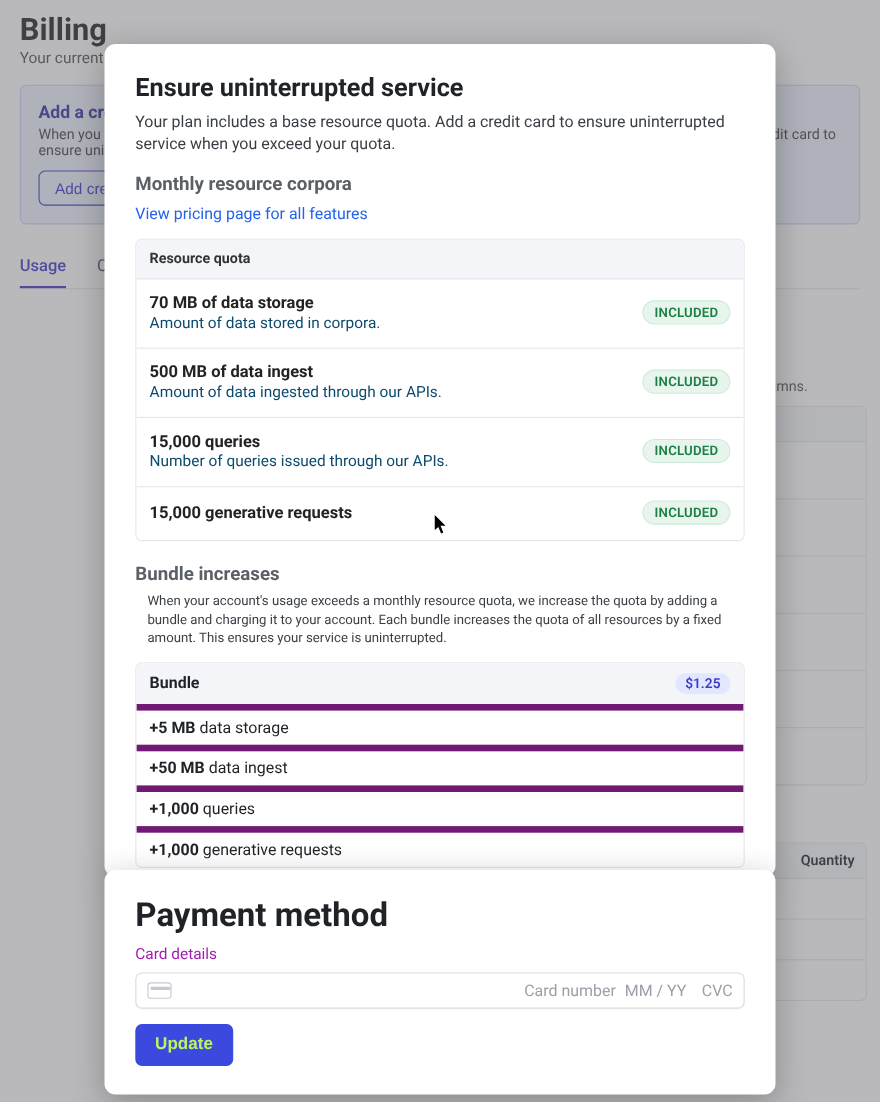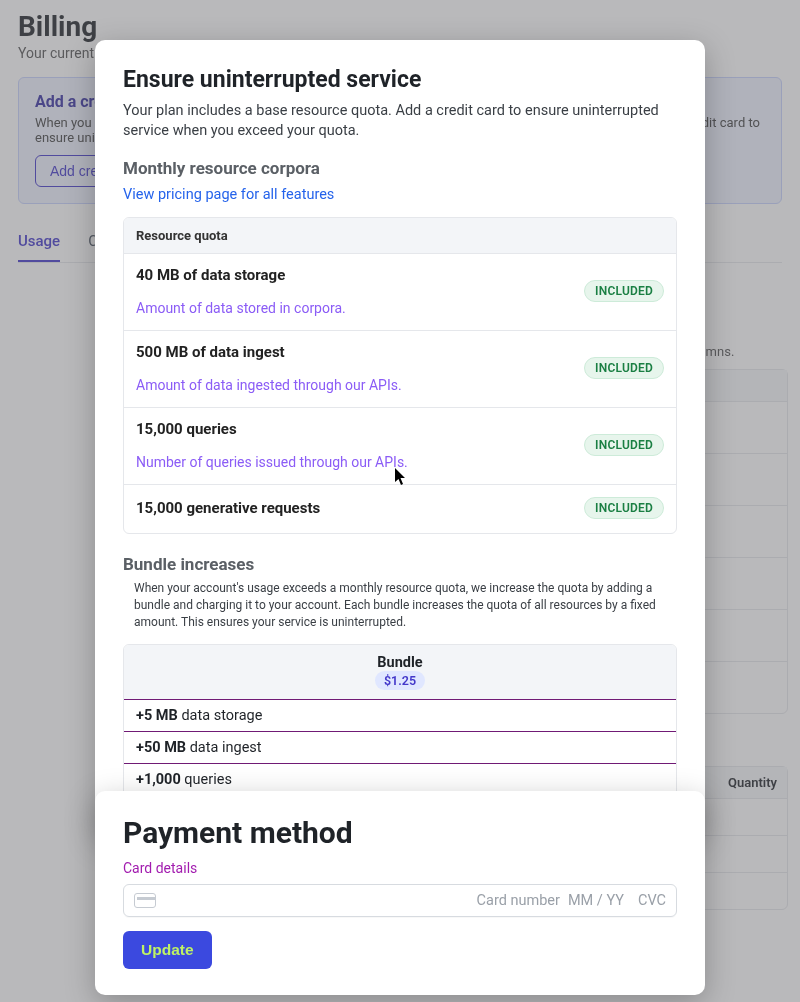--- a/index.html
+++ b/index.html
@@ -114,50 +114,50 @@
 }
 .qt-row {
   display: flex;
   justify-content: space-between;
   align-items: center;
   padding: 12px 12px 14px;
   border-bottom: 1px solid #e5e7eb;
 }
 .qt-row:last-child { border-bottom: none; }
 .qt-left .qt-title { font-weight: 700; font-size: 15px; color:#222; }
-.qt-left .qt-desc { font-size: 14px; color: #8b5cf6; margin-top: 16px; text-align: center; }
+.qt-left .qt-desc { font-size: 14px; color: #0c4a6e; margin-top: 2px; text-align: center; }
 .badge {
   background: #e7f5ec;
   color: #1a7f43;
   border: 1px solid #cdebd9;
   font-size: 12px;
   font-weight: 600;
   padding: 3px 10px;
   border-radius: 12px;
   letter-spacing: .2px;
 }
 
 .bundle-body { font-size: 12px; color: #3a3f45; line-height:1.45; margin-top:6px;margin-left:11px;}
 .bundle-table {
   margin-top: 12px;
   border: 1px solid #e5e7eb;
   border-radius: 6px;
   overflow: hidden;
   font-size: 14.5px;
 }
 .bt-head {
-  display:flex; justify-content:space-between; align-items:center;
-  background:#f3f5f8; padding: 9px 12px; font-weight:700;flex-direction:column;
+  display:flex; justify-content:space-between; align-items:flex-start;
+  background:#f3f5f8; padding: 9px 12px; font-weight:700;
 }
 .price-pill {
   background:#e0e7ff; color:#4338ca;
   font-size: 12.5px; font-weight:600;
   padding: 2px 9px; border-radius: 10px;
 }
-.bt-row { padding: 7px 12px; border-top:1px solid #701a75; }
+.bt-row { padding: 7px 12px; border-top:6px solid #701a75; }
 .bt-row b { font-weight:700; }
 
 .pay-card {
   position: absolute;
   left: 50%;
   transform: translateX(-50%);
   top: 791px;
   width: 610px;
   background:#fff;
   border-radius: 10px;
@@ -262,21 +262,21 @@
 <div class="modal">
   <h2>Ensure uninterrupted service</h2>
   <div class="lead">Your plan includes a base resource quota. Add a credit card to ensure uninterrupted service when you exceed your quota.</div>
   <h3>Monthly resource corpora</h3>
   <a class="link">View pricing page for all features</a>
 
   <div class="quota-table">
     <div class="qt-header">Resource quota</div>
     <div class="qt-row">
       <div class="qt-left">
-          <div class="qt-title">40 MB of data storage</div>
+          <div class="qt-title">70 MB of data storage</div>
           <div class="qt-desc">Amount of data stored in corpora.</div>
         </div>
       <span class="badge">INCLUDED</span>
     </div>
     <div class="qt-row">
       <div class="qt-left">
           <div class="qt-title">500 MB of data ingest</div>
           <div class="qt-desc">Amount of data ingested through our APIs.</div>
         </div>
       <span class="badge">INCLUDED</span>

